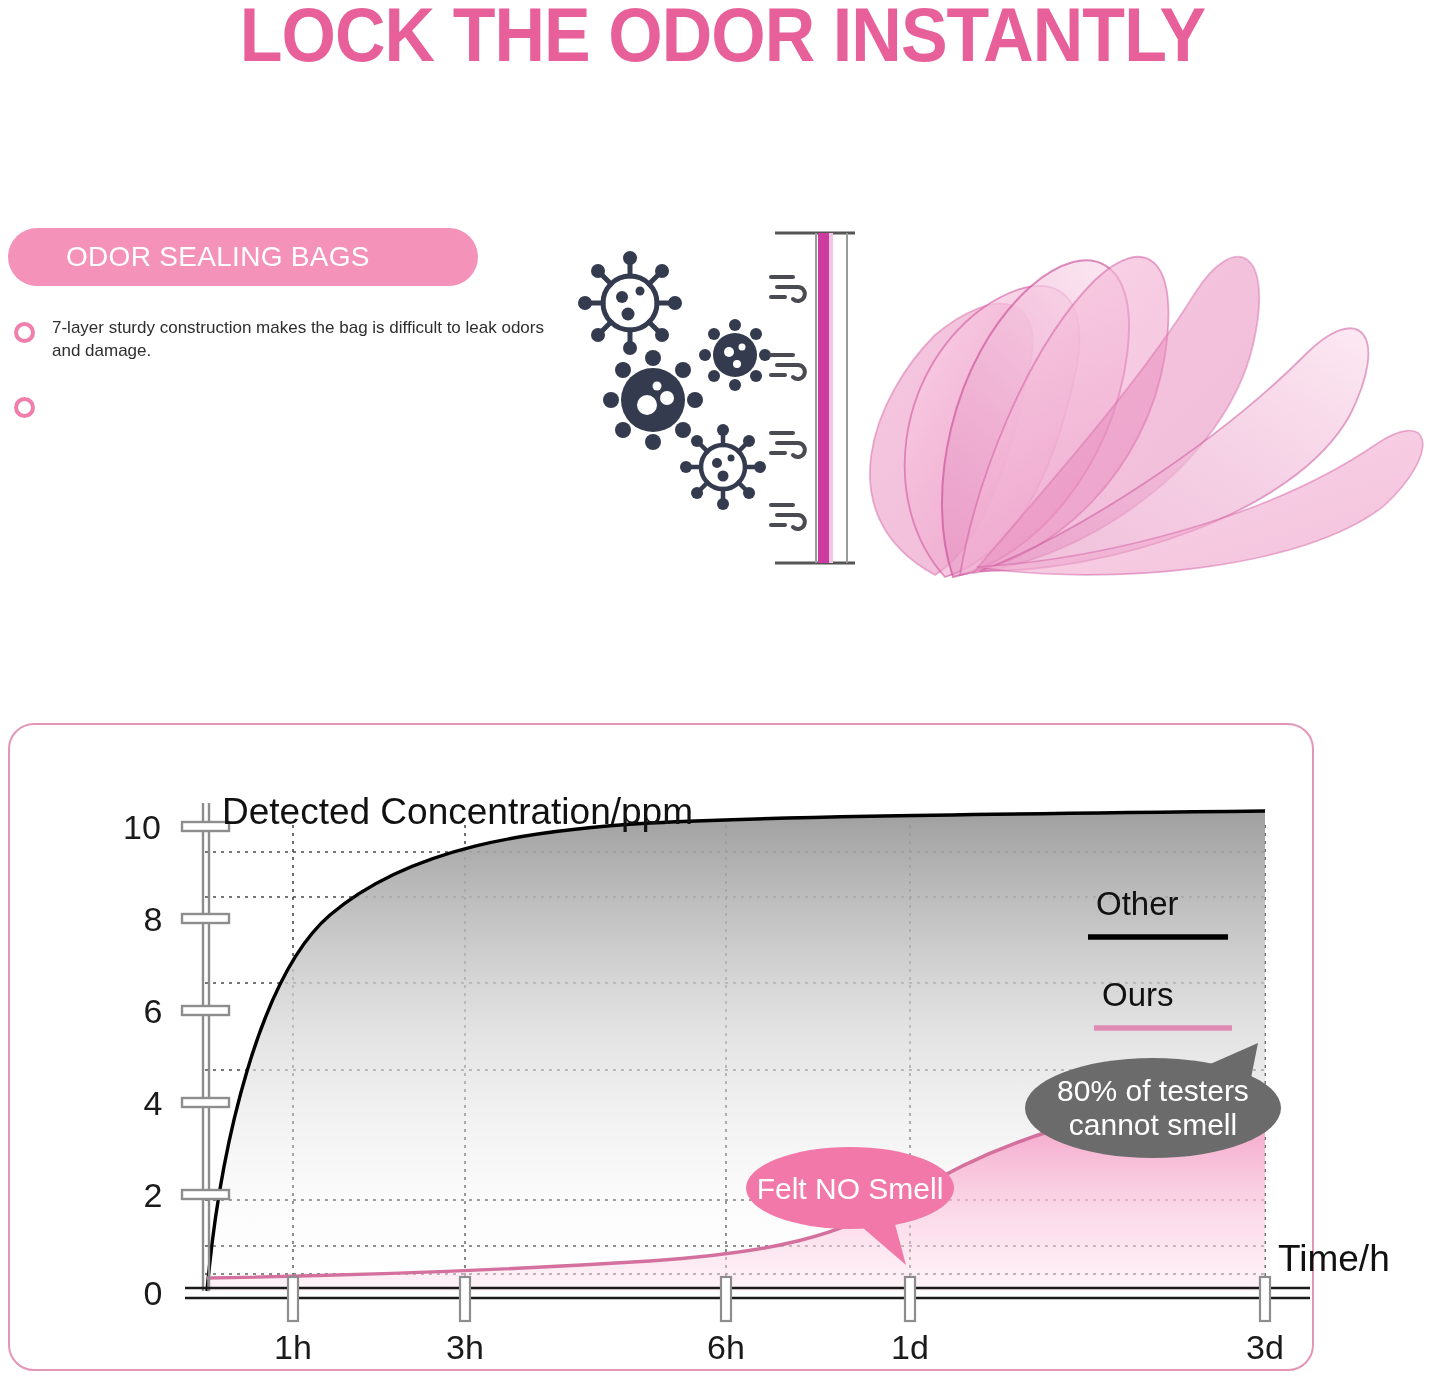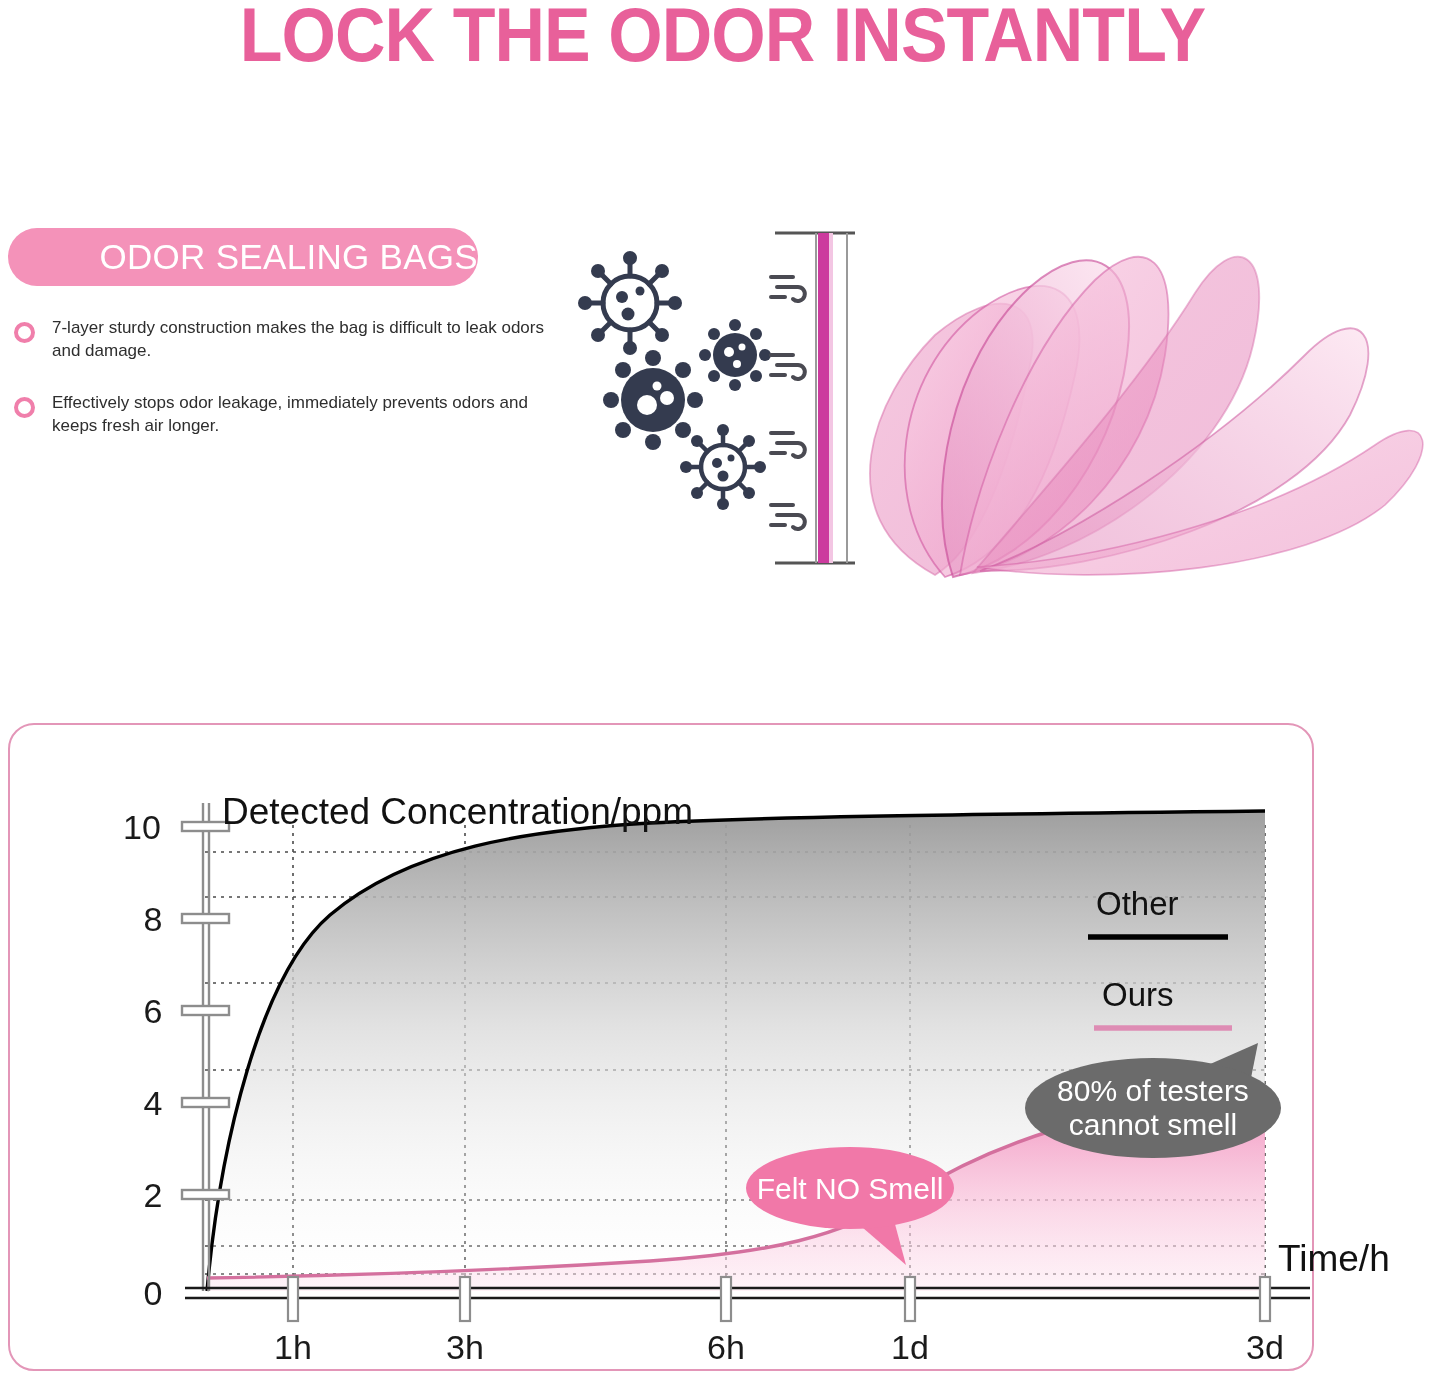--- a/index.html
+++ b/index.html
@@ -36,23 +36,23 @@
   
   #badge {
     position: absolute;
     left: 8px;
     top: 228px;
     width: 470px;
     height: 58px;
     border-radius: 29px;
     background: #f492b9;
     color: #ffffff;
-    font-size: 35px;
+    font-size: 28px;
     line-height: 58px;
-    text-align: right;
+    text-align: left;
     padding-left: 58px;
     box-sizing: border-box;
     letter-spacing: 0.3px;
   }
 
   #bullets {
     position: absolute;
     left: 10px;
     top: 316px;
     width: 560px;
@@ -149,21 +149,20 @@
 
 <div id="badge">ODOR SEALING BAGS</div>
 
 <div id="bullets">
   <div class="bullet">
     <span class="ring"></span>
     <span>7-layer sturdy construction makes the bag is difficult to leak odors and damage.</span>
   </div>
   <div class="bullet">
     <span class="ring"></span>
-    <span>Effectively stops odor leakage, immediately prevents odors and keeps fresh air longer.</span>
   </div>
 </div>
 
 <svg id="illus" viewBox="0 0 870 400">
   <defs>
     <linearGradient id="petalA" x1="0" y1="0" x2="1" y2="1">
       <stop offset="0%" stop-color="#f0a8cd" stop-opacity="0.62"></stop>
       <stop offset="100%" stop-color="#e06fae" stop-opacity="0.45"></stop>
     </linearGradient>
     <linearGradient id="petalB" x1="0" y1="0" x2="1" y2="1">

